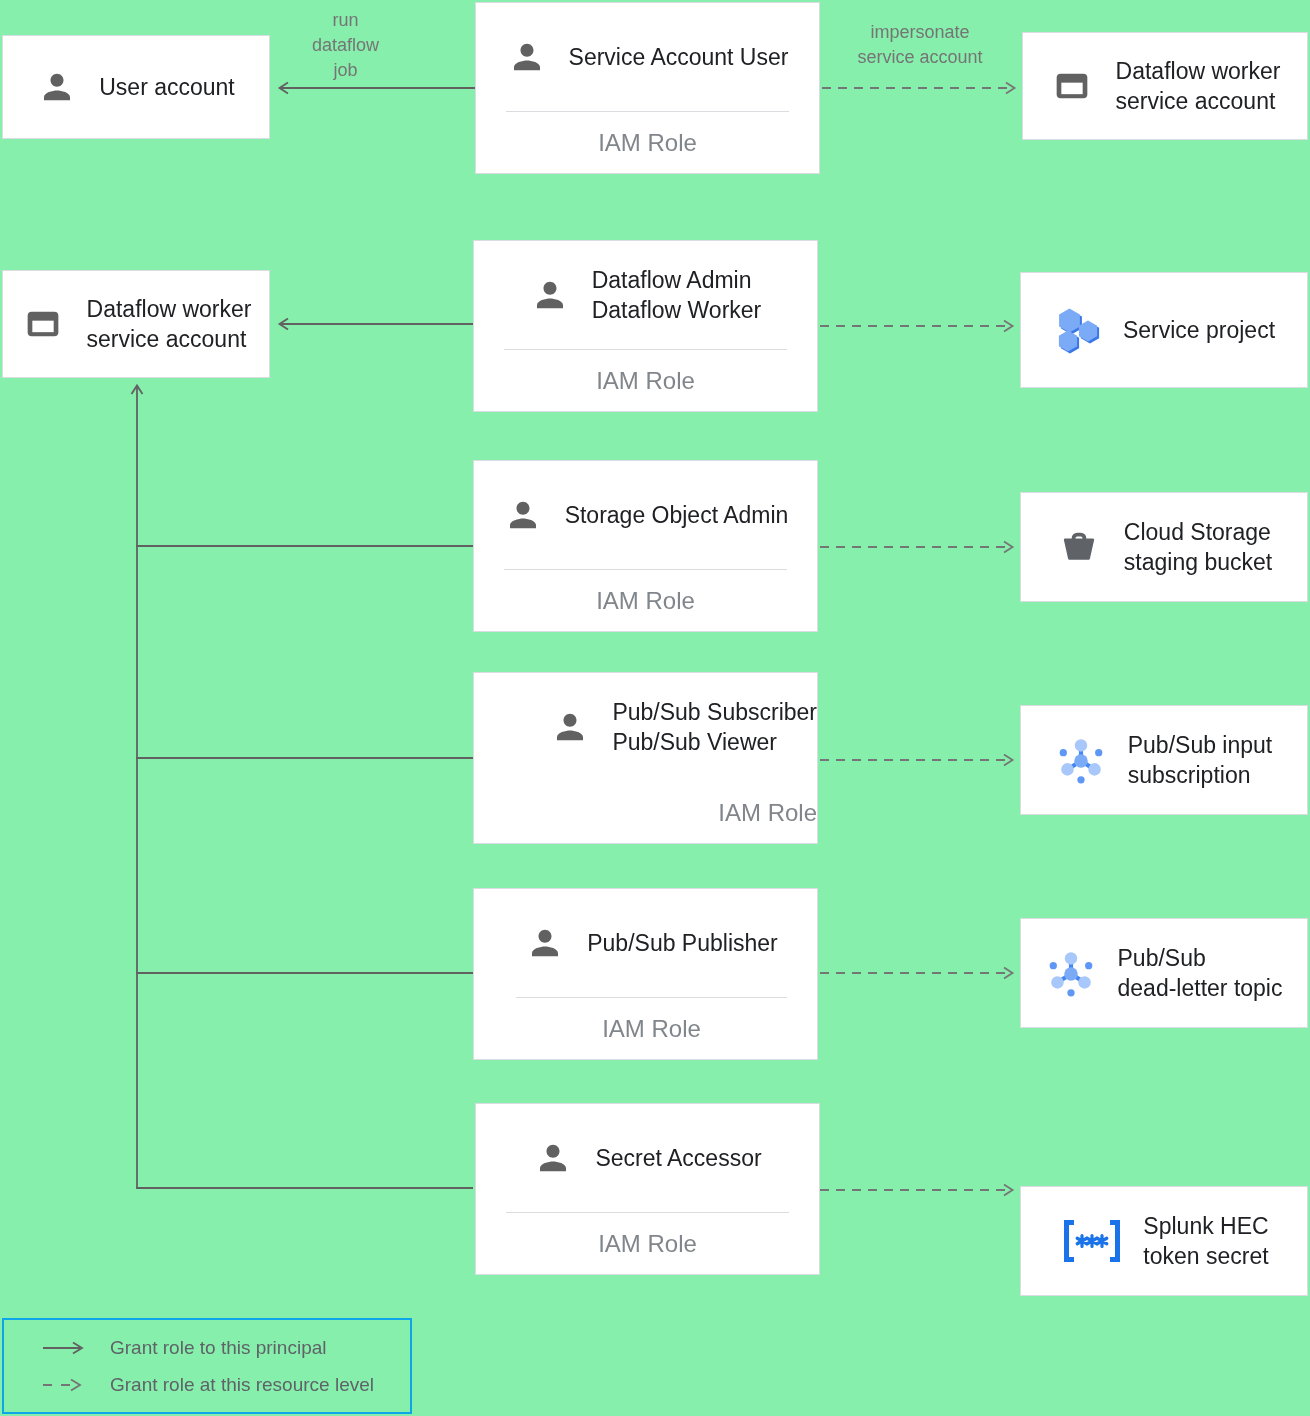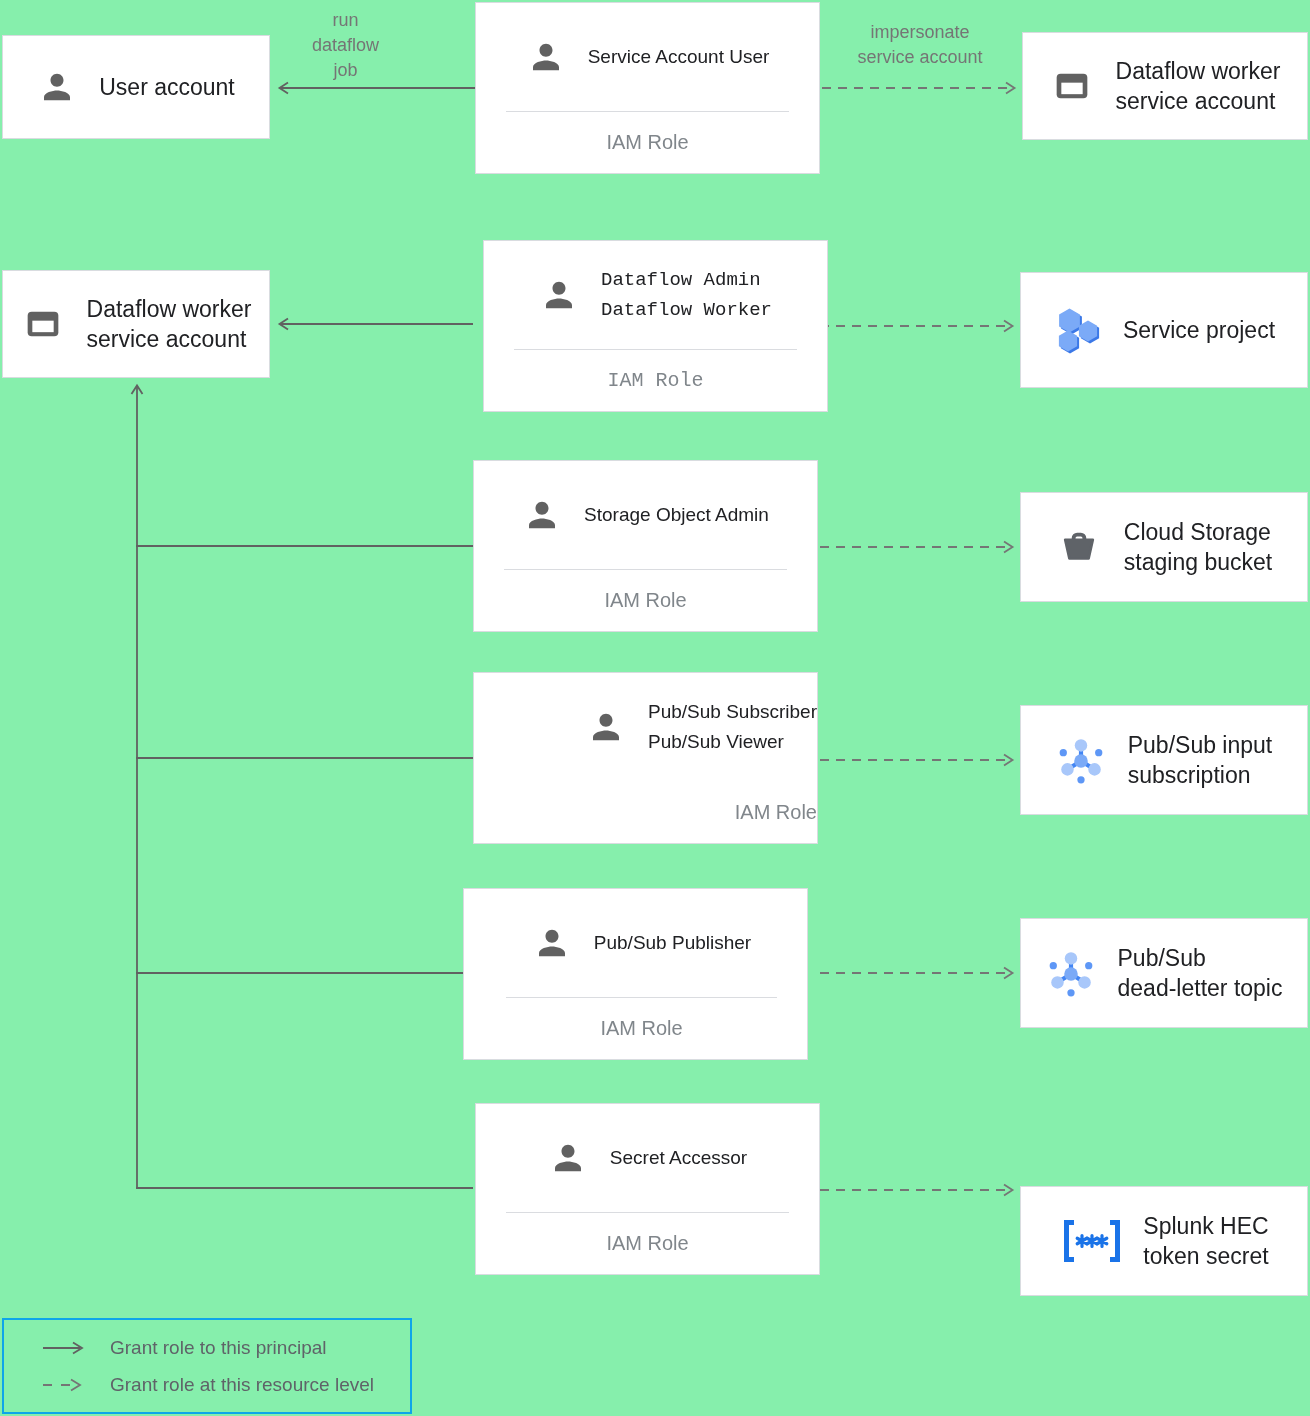--- a/index.html
+++ b/index.html
@@ -12,24 +12,24 @@
   .box {
     position:absolute; background:#ffffff; border:1px solid #d9dce0;
     box-sizing:border-box;
   }
   .node-box { display:flex; align-items:center; justify-content:center; gap:22px; }
   .node-label {
     font-size:23px; line-height:30px; color:#202124; white-space:pre-line;
   }
   .role-box { width:345px; height:172px; display:flex; flex-direction:column; }
   .role-main { height:108px; display:flex; align-items:center; justify-content:center; gap:22px; }
-  .role-titles div { font-size:19px; line-height:30px; color:#202124; }
+  .role-titles div { font-size:23px; line-height:30px; color:#202124; }
   .role-divider { border-top:1px solid #dadce0; margin:0 30px; height:0; }
   .role-sub { flex:1; display:flex; align-items:center; justify-content:center;
-    font-size:20px; color:#80868b; }
+    font-size:24px; color:#80868b; }
   .icon { display:flex; align-items:center; justify-content:center; flex:0 0 auto; }
 
   .edge-label {
     position:absolute; text-align:center; font-size:18px; line-height:25px;
     color:#757575; white-space:pre-line;
   }
 
   .legend {
     position:absolute; left:2px; top:1318px; width:410px; height:96px;
     border:2px solid #0ea5e9; box-sizing:border-box;
@@ -117,21 +117,21 @@
     <span class="icon">
       <svg width="44" height="40" viewBox="0 0 24 24">
           <rect x="2.8" y="4.6" width="18.4" height="14.8" rx="2.4" fill="#616161"></rect>
           <rect x="5.6" y="10" width="12.8" height="6.9" fill="#ffffff"></rect>
         </svg>
     </span>
     <div class="node-label">Dataflow worker
 service account</div>
   </div>
 
-  <div class="box role-box" style="left:483px; top:240px;font-family:Liberation Mono, monospace;">
+  <div class="box role-box" style="left:473px; top:240px;">
     <div class="role-main">
       <span class="icon">
         <svg width="40" height="40" viewBox="0 0 24 24">
             <path fill="#616161" d="M12 11.9c2.15 0 3.9-1.75 3.9-3.9S14.15 4.1 12 4.1 8.1 5.85 8.1 8s1.75 3.9 3.9 3.9zm0 2.2c-2.6 0-7.8 1.3-7.8 3.9v2h15.6v-2c0-2.6-5.2-3.9-7.8-3.9z"></path>
           </svg>
       </span>
       <div class="role-titles">
         <div>Dataflow Admin</div>
         <div>Dataflow Worker</div>
       </div>
@@ -209,21 +209,21 @@
         <circle cx="24" cy="25" r="6.5" fill="#7baaf7"></circle>
         <circle cx="7" cy="17" r="3.5" fill="#5e97f6"></circle>
         <circle cx="41" cy="17" r="3.5" fill="#5e97f6"></circle>
         <circle cx="24" cy="43" r="3.5" fill="#5e97f6"></circle>
       </svg>
     </span>
     <div class="node-label">Pub/Sub input
 subscription</div>
   </div>
 
-  <div class="box role-box" style="left:463px; top:888px;padding-left:12px;">
+  <div class="box role-box" style="left:473px; top:888px;padding-left:12px;">
     <div class="role-main">
       <span class="icon">
         <svg width="40" height="40" viewBox="0 0 24 24">
             <path fill="#616161" d="M12 11.9c2.15 0 3.9-1.75 3.9-3.9S14.15 4.1 12 4.1 8.1 5.85 8.1 8s1.75 3.9 3.9 3.9zm0 2.2c-2.6 0-7.8 1.3-7.8 3.9v2h15.6v-2c0-2.6-5.2-3.9-7.8-3.9z"></path>
           </svg>
       </span>
       <div class="role-titles">
         <div>Pub/Sub Publisher</div>
         <div></div>
       </div>

